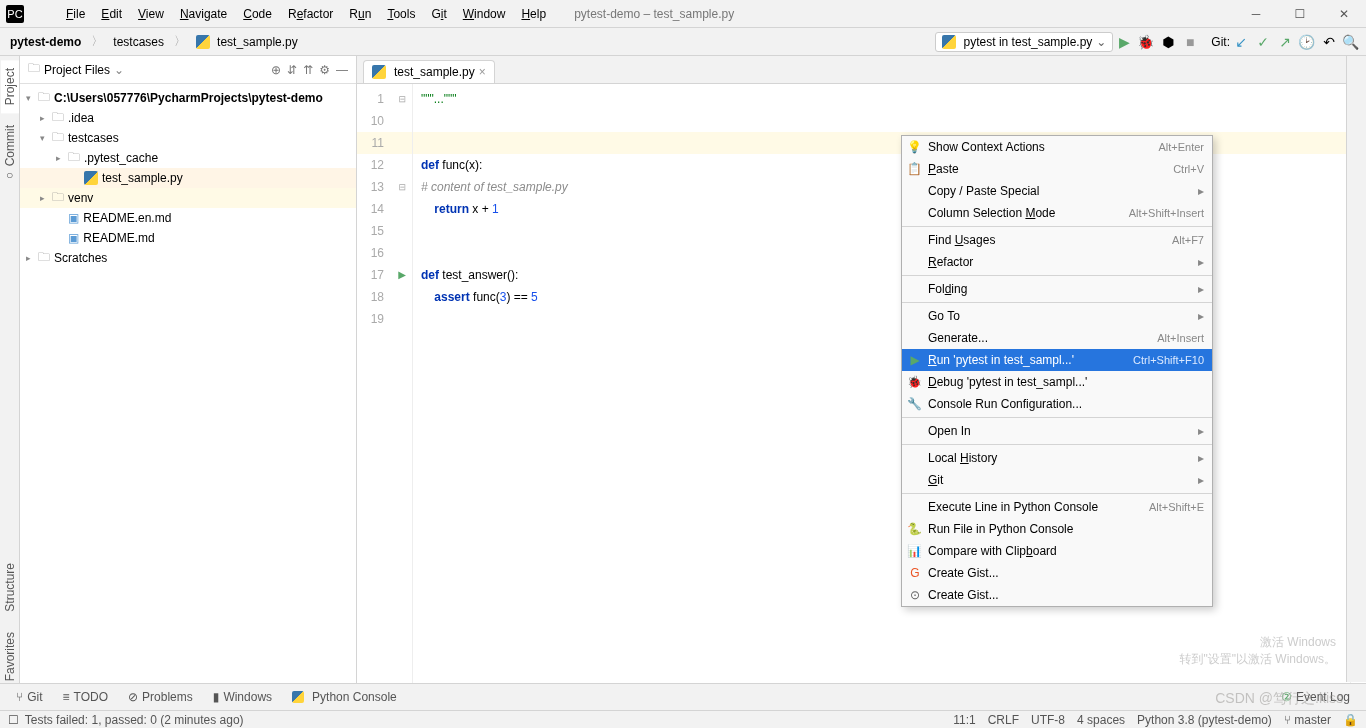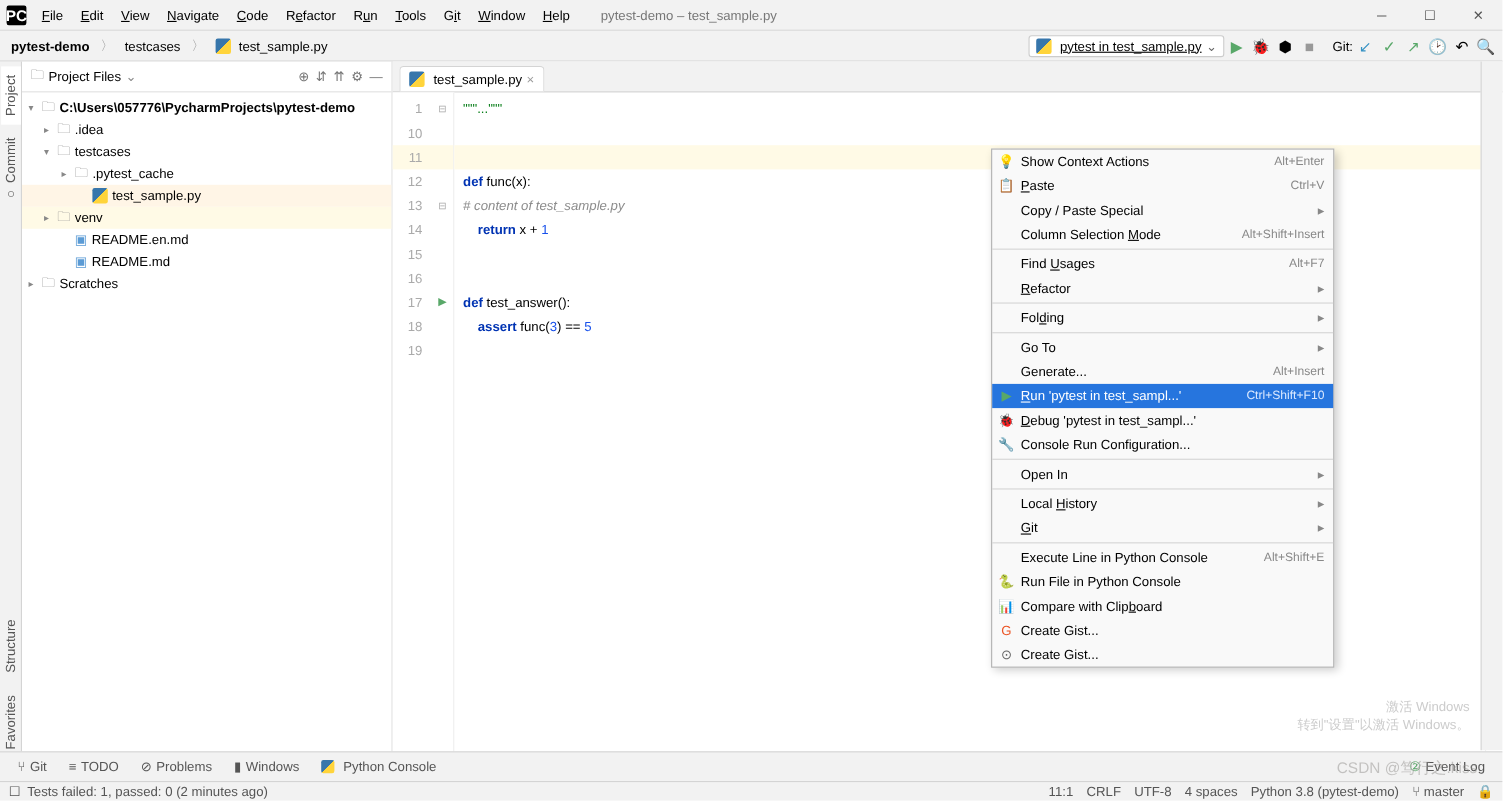--- a/index.html
+++ b/index.html
@@ -1,29 +1,29 @@
 <!DOCTYPE html>
 <html><head>
 <meta charset="utf-8">
 <style>
 * { margin: 0; padding: 0; box-sizing: border-box; font-family: "Segoe UI", Arial, sans-serif; font-size: 12px; }
 body { width: 1366px; height: 728px; background: #fff; overflow: hidden; position: relative; }
 .titlebar { height: 28px; background: #f2f2f2; display: flex; align-items: center; border-bottom: 1px solid #d4d4d4; }
-.app-icon { width: 18px; height: 18px; background: #000; color: #fff; display: flex; align-items: center; justify-content: center; font-size: 14px; font-weight: bold; margin: 0 6px; border-radius: 2px; }
-.menu-bar { display: flex; }
+.app-icon { width: 18px; height: 18px; background: #000; color: #fff; display: flex; align-items: center; justify-content: center; font-size: 11px; font-weight: normal; margin: 0 6px; border-radius: 2px; }
+.menu-bar { display: flex; margin-left: 28px; }
 .menu-item { padding: 4px 8px; cursor: pointer; }
 .menu-item u { text-decoration: underline; }
 .title-text { margin-left: 20px; color: #777; }
 .win-controls { margin-left: auto; display: flex; }
 .win-btn { width: 44px; height: 28px; display: flex; align-items: center; justify-content: center; color: #555; }
 .navbar { height: 28px; background: #f2f2f2; border-bottom: 1px solid #d4d4d4; display: flex; align-items: center; padding: 0 4px; }
 .breadcrumb { display: flex; align-items: center; gap: 4px; }
 .crumb { padding: 2px 6px; display: flex; align-items: center; gap: 3px; }
 .crumb-sep { color: #999; }
-.run-config { margin-left: auto; border: 1px solid #ccc; background: #fff; padding: 2px 20px 2px 6px; border-radius: 3px; display: flex; align-items: center; gap: 4px; position: relative; text-decoration: underline; }
+.run-config { margin-left: auto; border: 1px solid #ccc; background: #fff; padding: 2px 20px 2px 6px; border-radius: 3px; display: flex; align-items: center; gap: 4px; position: relative; }
 .run-config::after { content: "⌄"; position: absolute; right: 6px; color: #666; }
 .tool-icon { width: 22px; height: 22px; display: flex; align-items: center; justify-content: center; cursor: pointer; font-size: 14px; }
 .body-area { display: flex; height: 654px; }
 .left-gutter { width: 20px; background: #f2f2f2; border-right: 1px solid #d4d4d4; display: flex; flex-direction: column; align-items: center; padding-top: 4px; }
 .vtab { writing-mode: vertical-rl; transform: rotate(180deg); padding: 8px 2px; color: #555; cursor: pointer; margin-bottom: 4px; font-size: 11px; display:flex; align-items:center; gap:3px;}
 .vtab.active { background: #fff; }
 .project-panel { width: 337px; background: #fff; border-right: 1px solid #d4d4d4; display: flex; flex-direction: column; }
 .panel-header { height: 28px; border-bottom: 1px solid #e0e0e0; display: flex; align-items: center; padding: 0 8px; }
 .panel-title { font-weight: normal; display:flex; align-items:center; gap:4px;}
 .panel-tools { margin-left: auto; display: flex; gap: 6px; color: #777; }

